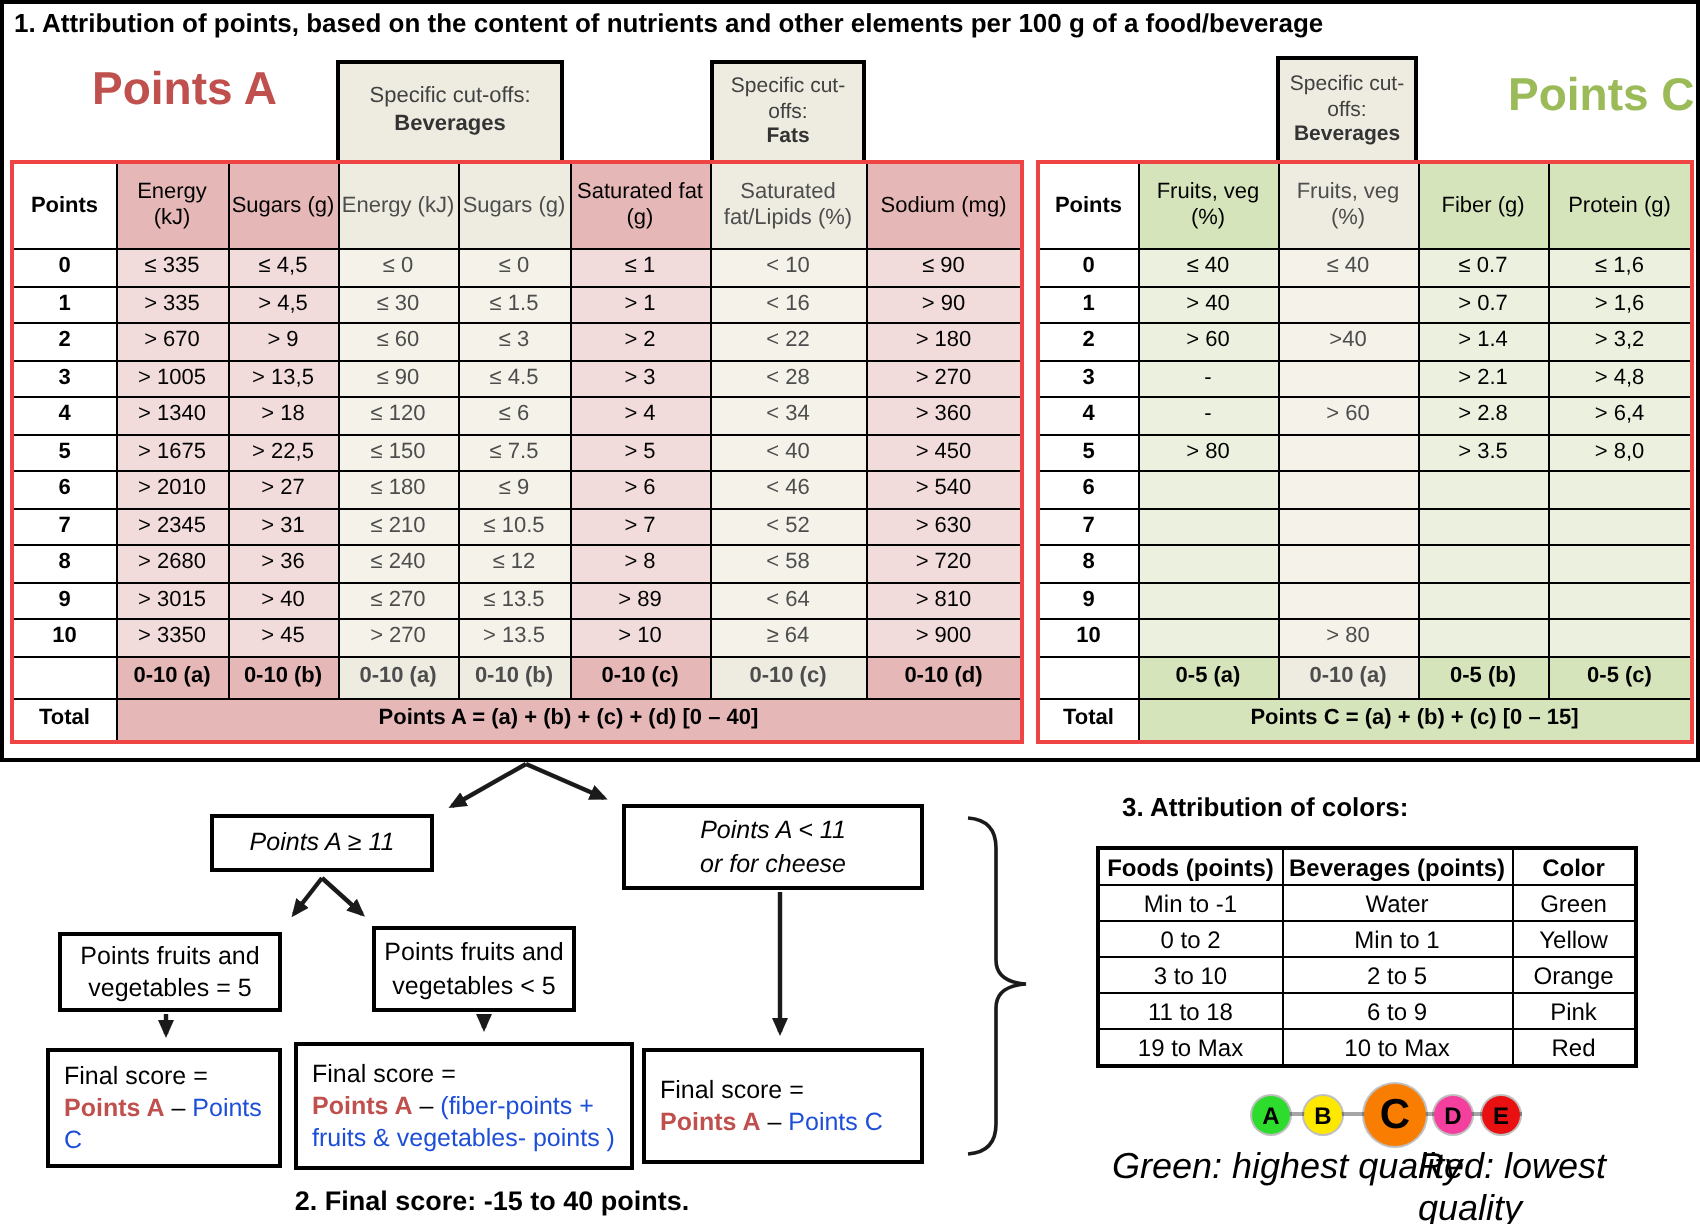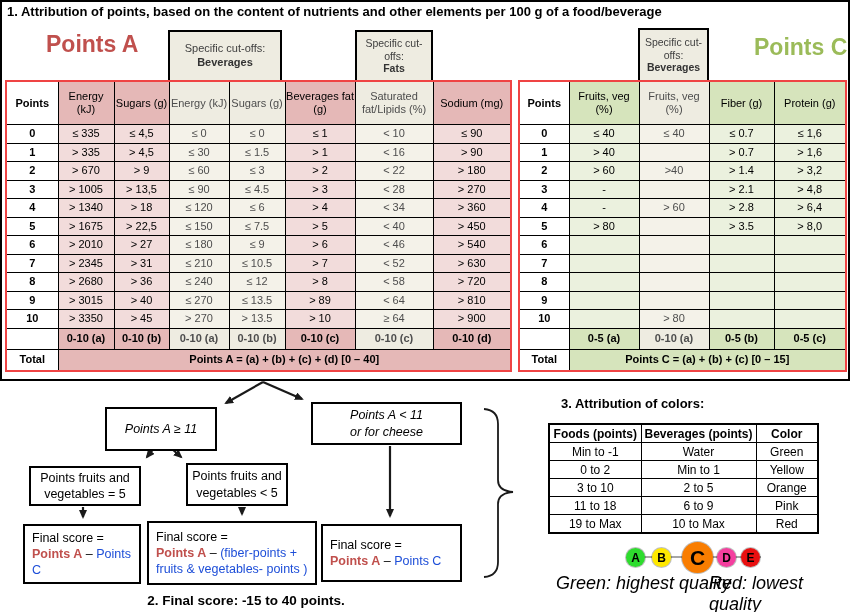--- a/index.html
+++ b/index.html
@@ -56,21 +56,21 @@
   .s-pink{background:#e5b8b7;}
   .s-green{background:#d6e4bc;}
   .s-beige{background:#eeece1;color:#4d4d4d;}
   .t-pink{background:#e5b8b7;font-size:12px;}
   .t-green{background:#d6e4bc;font-size:12px;}
 
   
   .fbox{background:#fff;border:2px solid #000;box-sizing:border-box;font-size:12.5px;
         display:flex;flex-direction:column;justify-content:center;text-align:center;line-height:1.3;}
   .fbox.italic{font-style:italic;}
-  .b1{left:105px;top:407px;width:112px;height:44px;}
+  .b1{left:105px;top:407px;width:112px;height:29px;}
   .b2{left:311px;top:402px;width:151px;height:43px;}
   .b3{left:29px;top:466px;width:112px;height:40px;}
   .b4{left:186px;top:463px;width:102px;height:43px;}
   .final{justify-content:center;text-align:left;padding:4px 7px;}
   .b5{left:23px;top:524px;width:118px;height:60px;}
   .b6{left:147px;top:521px;width:170px;height:64px;}
   .b7{left:321px;top:524px;width:141px;height:58px;}
   .red{color:#c0504d;font-weight:bold;}
   .grn{color:#1d4ed8;font-weight:normal;}
   .caption2{left:121px;top:593px;width:250px;text-align:center;font-size:13.5px;font-weight:bold;}
@@ -127,21 +127,21 @@
         <col style="width:78px">
         <col style="width:78px">
       </colgroup>
     <thead>
       <tr>
         <th>Points</th>
         <th>Energy (kJ)</th>
         <th>Sugars (g)</th>
         <th>Energy (kJ)</th>
         <th>Sugars (g)</th>
-        <th>Beverages fat (g)</th>
+        <th>Saturated fat (g)</th>
         <th>Saturated fat/Lipids (%)</th>
         <th>Sodium (mg)</th>
       </tr>
     </thead>
     <tbody>
         <tr>
           <td>0</td>
           <td>≤ 335</td>
           <td>≤ 4,5</td>
           <td>≤ 0</td>

